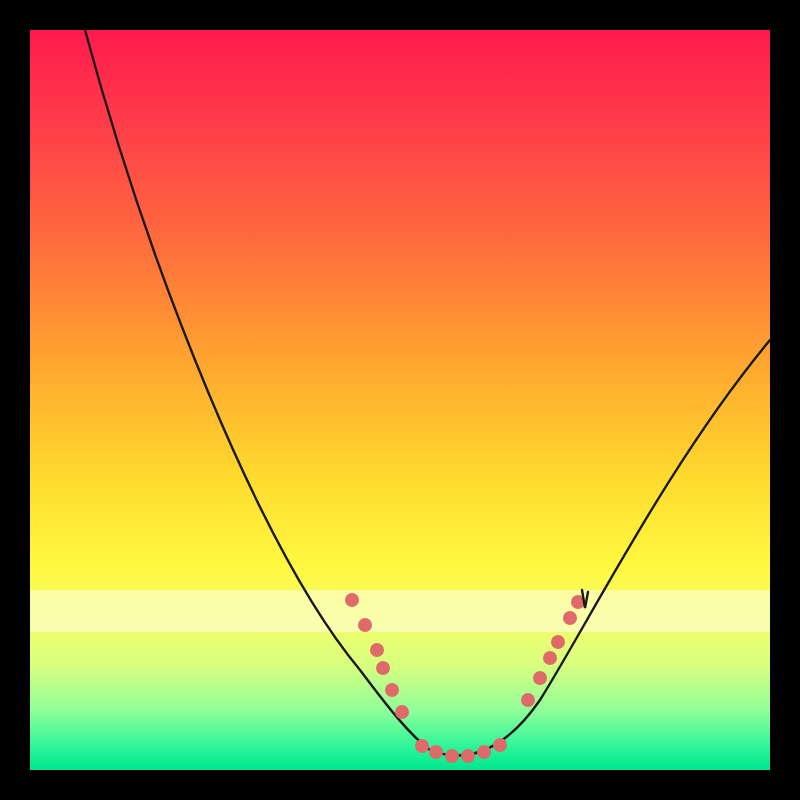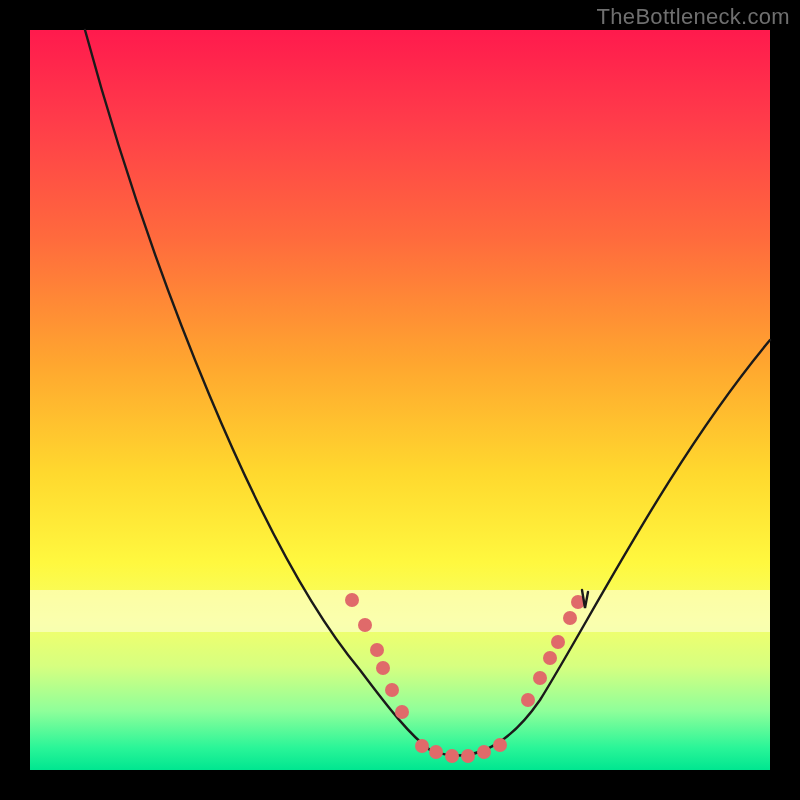--- a/index.html
+++ b/index.html
@@ -71,21 +71,20 @@
     left: 0;
     width: 100%;
     background: rgba(255,255,230,0.55);
     pointer-events: none;
   }
 </style>
 </head>
 <body>
 <div class="frame">
 
-  <div class="watermark">TheBottleneck.com</div>
 
   <div class="plot">
 
     <div class="pale-band" style="top:560px;height:42px;"></div>
 
     <svg class="curve" viewBox="0 0 740 740">
 
       <path class="curve-path" d="M 55 0
            C 120 240, 230 520, 330 640
            C 360 680, 380 705, 400 720

